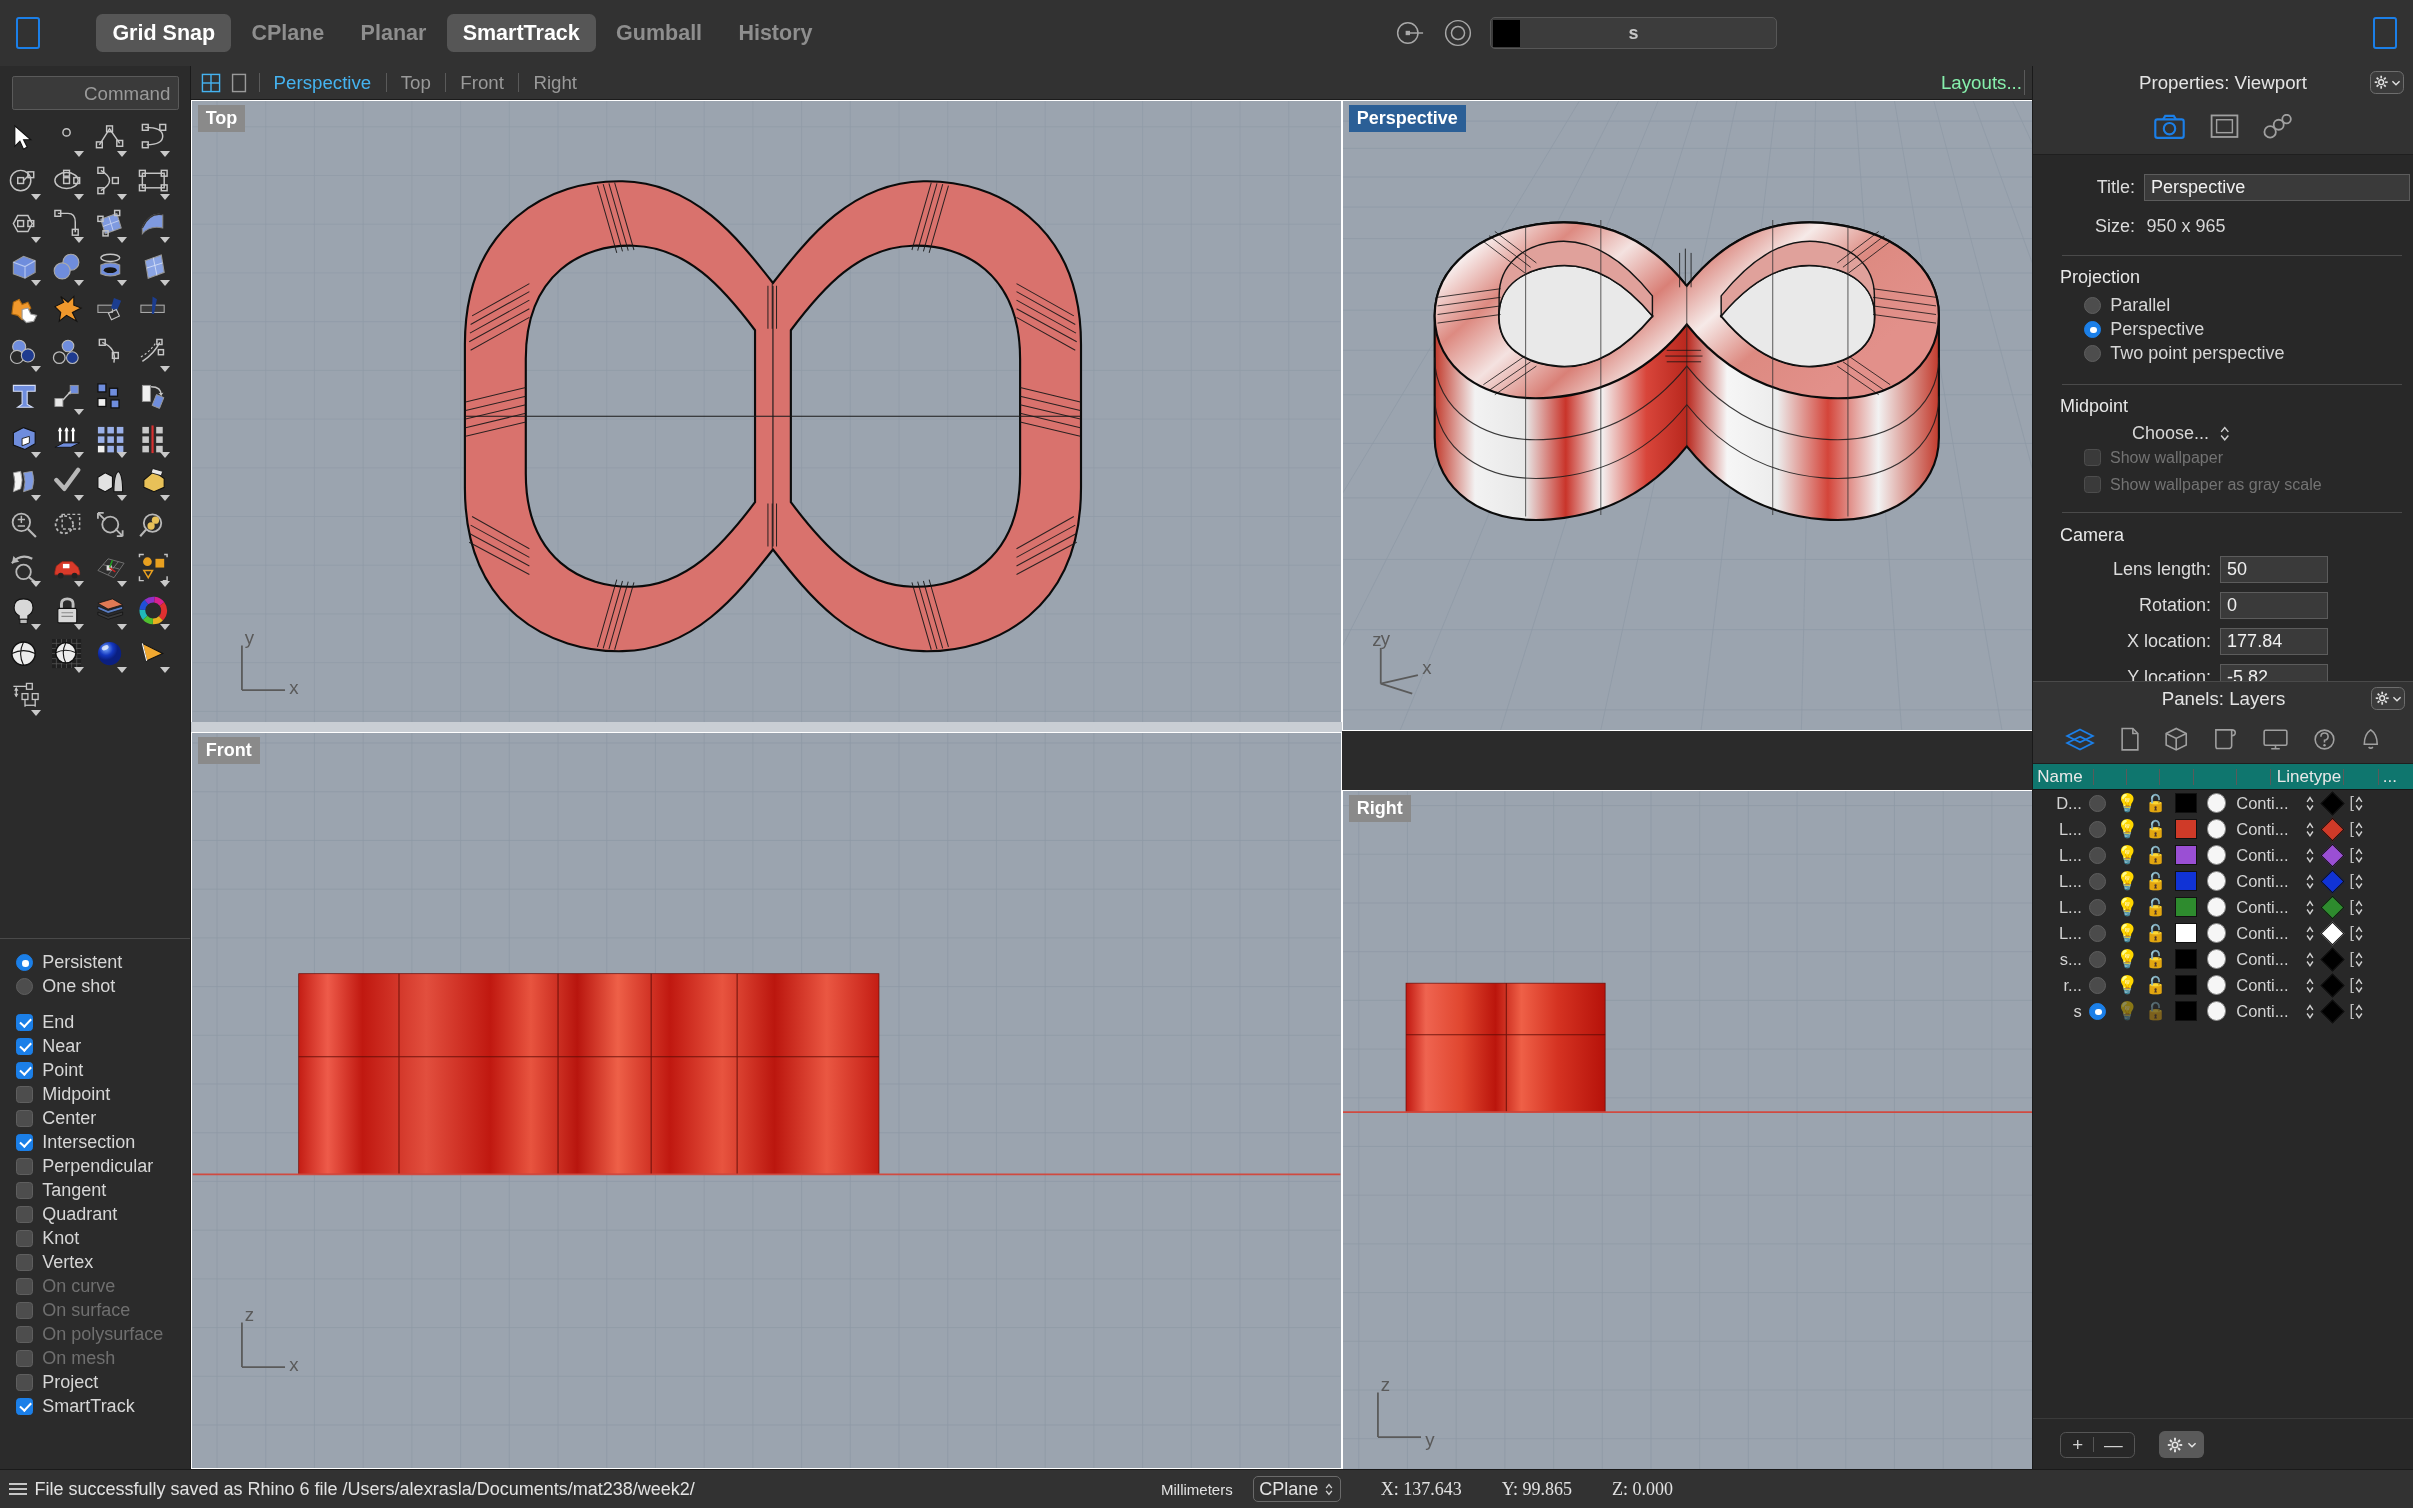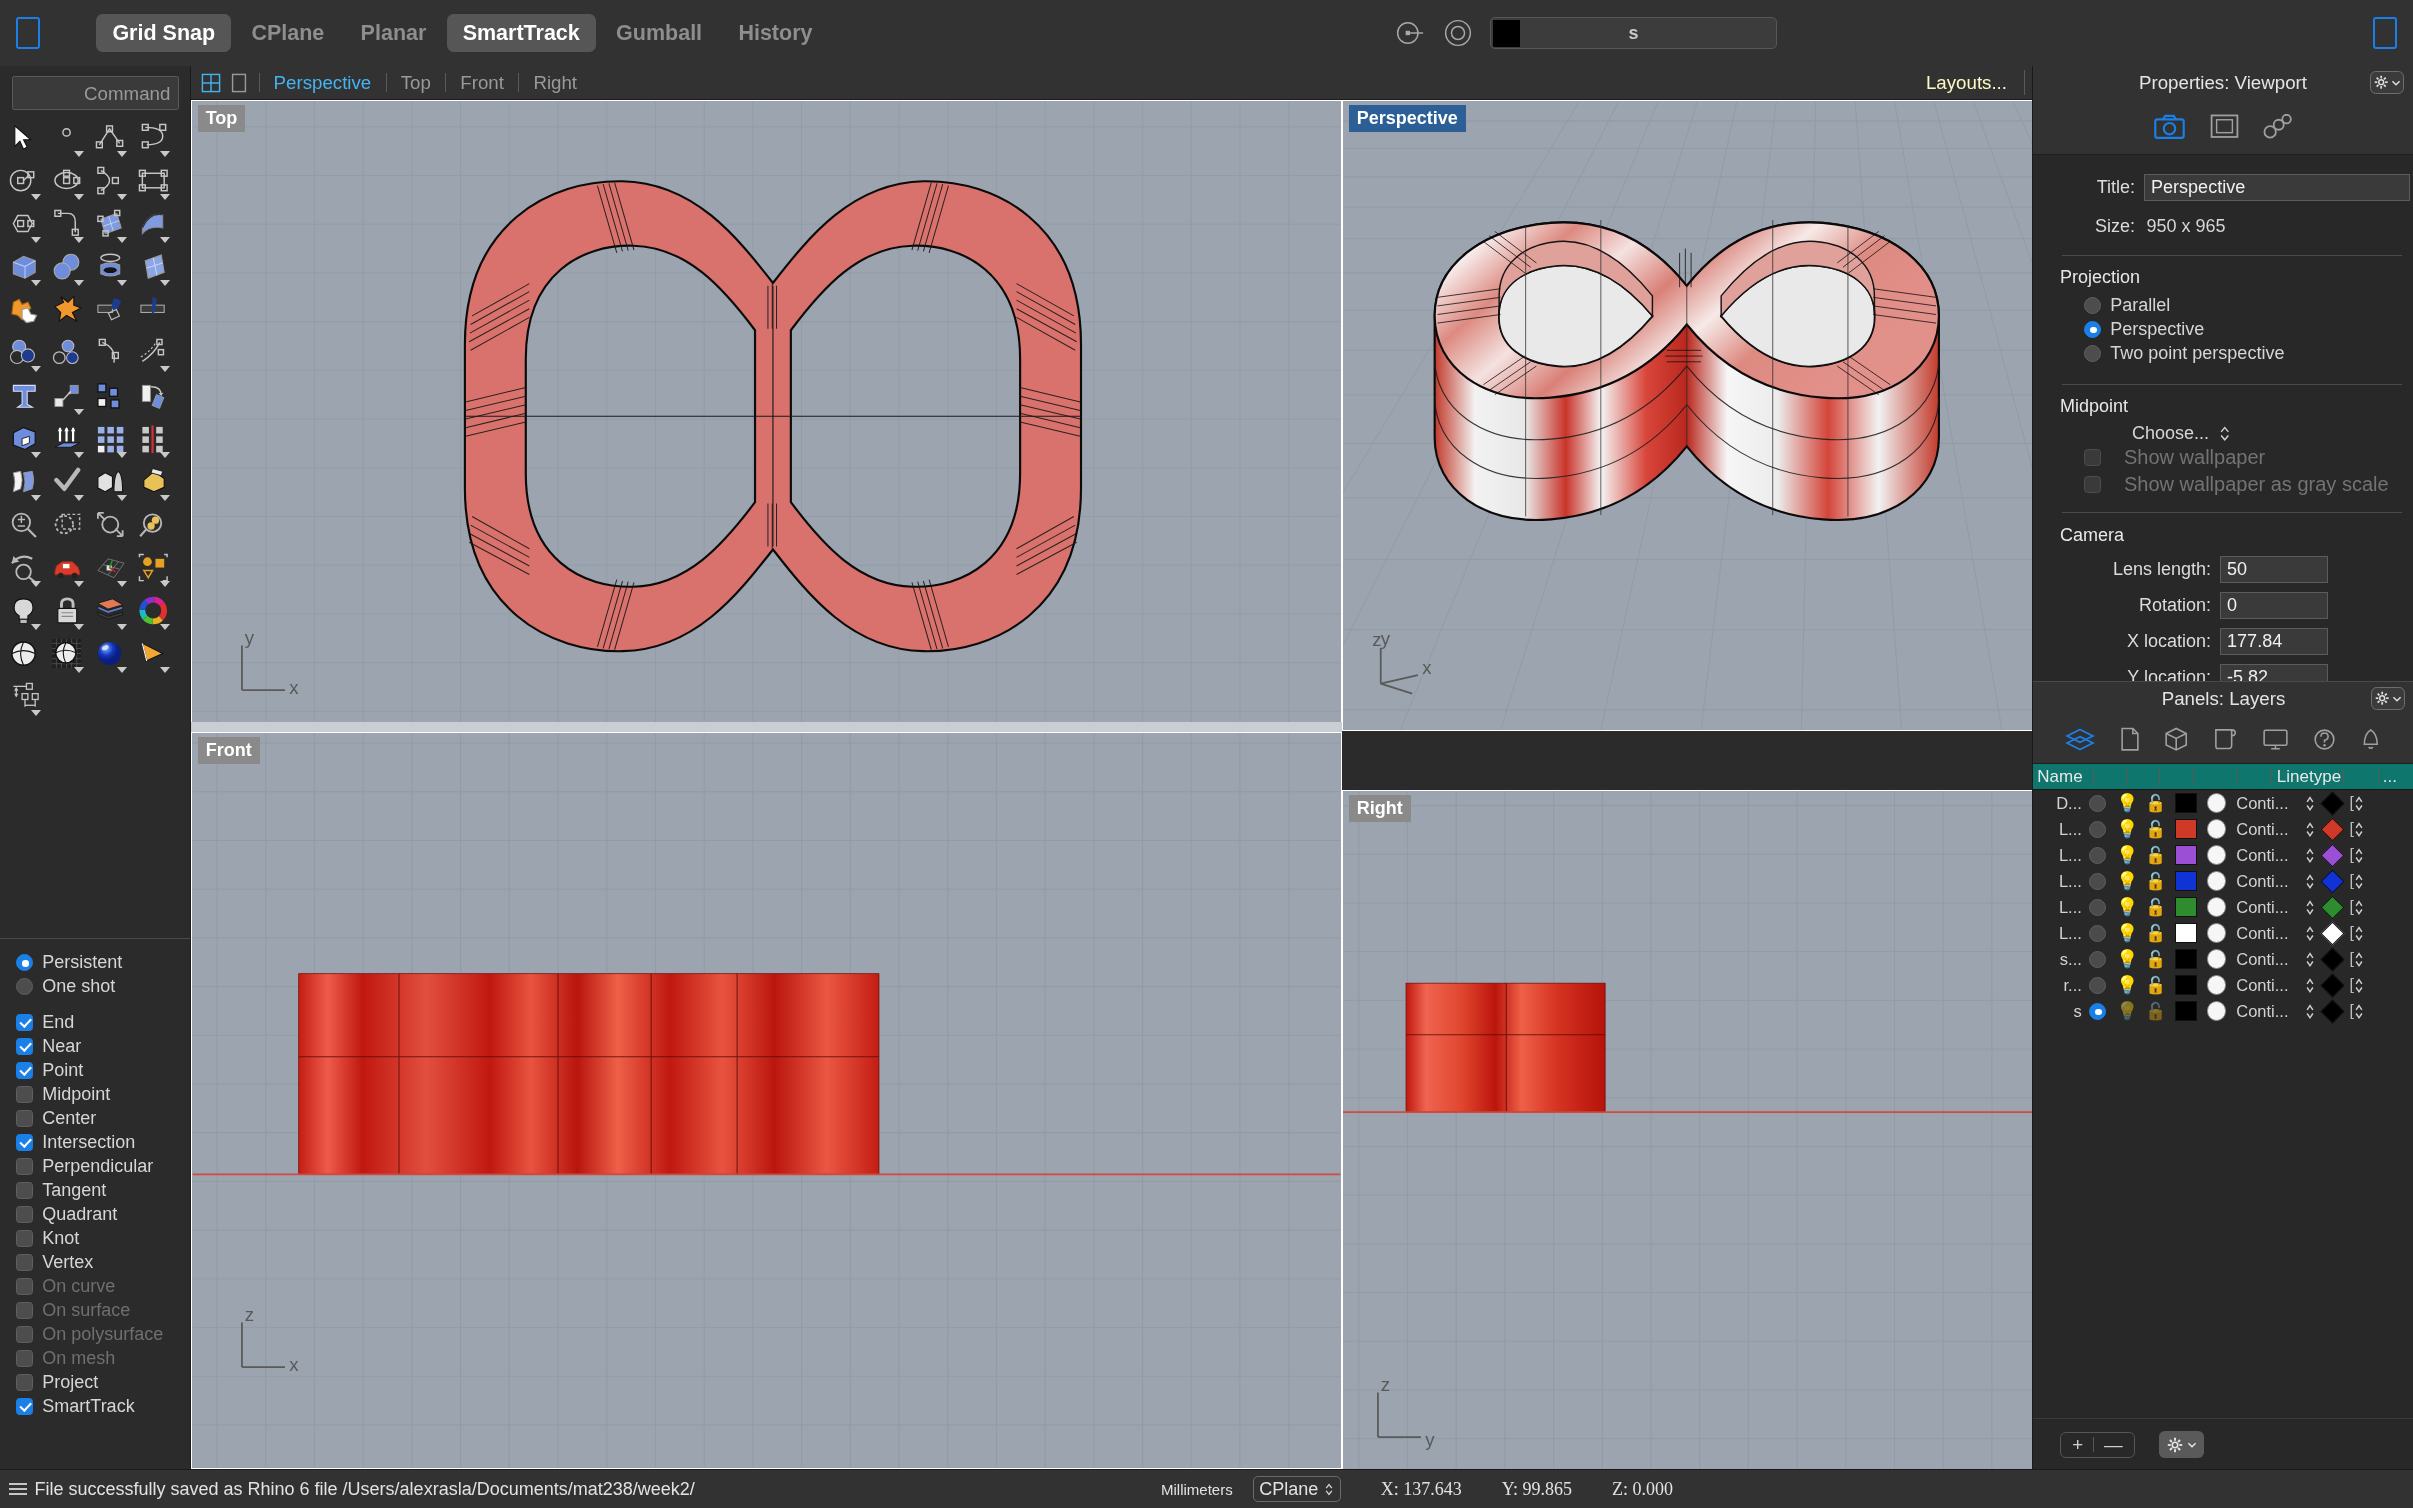--- a/index.html
+++ b/index.html
@@ -62,21 +62,21 @@
 
   
   .vparea { position:absolute; left:191px; top:66px; width:1842px; height:1404px;
     background:#2b2b2b; }
   .vtabbar { height:34px; background:#323232; display:flex; align-items:center;
     position:relative; border-bottom:0.7px solid #1b1b1b; }
   .vt-icon { margin-left:10px; }
   .vtab { font-size:18.7px; color:#9a9a9a; padding:0 14.4px; }
   .vtab.act { color:#45b3f0; }
   .vsep { width:0.7px; height:18.7px; background:#5a5a5a; }
-  .vt-layouts { position:absolute; right:26px; font-size:18.7px; color:#fef9c3; }
+  .vt-layouts { position:absolute; right:11px; font-size:18.7px; color:#86efac; }
   .vt-edge { position:absolute; right:8.6px; width:0.7px; height:24.4px; background:#5a5a5a; }
 
   .vgrid { position:absolute; left:0; top:34px; width:1842px; height:1369px; }
   .vp { position:absolute; background:#9ba4af; overflow:hidden; }
   .vp.inactive { border:0.7px solid #ffffff; }
   .vp.active { border:1.4px solid #ffffff; }
   .vplabel { position:absolute; left:5.7px; top:4.3px; font-size:18px; font-weight:bold;
     padding:2.9px 8px; color:#ffffff; background:#8a8a8a; z-index:5; }
   .vplabel.act { background:#2b5f96; }
   .gridcanvas { position:absolute; left:0; top:0; width:100%; height:100%; }
@@ -98,22 +98,22 @@
   .picons { height:56px; background:#323232; display:flex; align-items:center;
     justify-content:center; gap:24.4px; border-bottom:0.7px solid #1f1f1f; }
   .pbody { padding:13px 0 0 0;margin-left:17px; }
   .frow { display:flex; align-items:center; height:39px; font-size:18px; }
   .frow .flabel { text-align:right; color:#dcdcdc; }
   .finput { background:#3a3a3a; border:0.7px solid #5c5c5c; height:27px; font-size:18px;
     color:#f0f0f0; display:flex; align-items:center; padding-left:6.5px; }
   .sect-title { font-size:18px; color:#e8e8e8; padding:2.9px 0 5.7px 10px; }
   .hrline { height:0.7px; background:#4a4a4a; margin:8.6px 11.5px; }
   .choose { display:flex; align-items:center; gap:10px; margin-left:82px; font-size:18px; }
-  .ckrow { display:flex; align-items:center; gap:23px; margin-left:34px; height:27px;
-    font-size:20px; color:#737373; }
+  .ckrow { display:flex; align-items:center; gap:9px; margin-left:34px; height:27px;
+    font-size:16px; color:#737373; }
   .ckbox-d { width:17px; height:17px; border-radius:3.6px; background:#3a3a3a;
     border:0.7px solid #4d4d4d; }
 
   
   .layerpanel { position:absolute; left:0; bottom:0; width:381px; height:789px;
     background:#282828; border-top:0.7px solid #4a4a4a; }
   .lcolhdr { height:26px; background:#0f766e; display:flex; align-items:center;
     font-size:17px; color:#e8e8e8; border-bottom:0.7px solid #161616; }
   .lcolhdr .c { display:flex; align-items:center; height:26px; }
   .lcolhdr .divd { width:0.7px; height:16px; background:#5a5a5a; }

